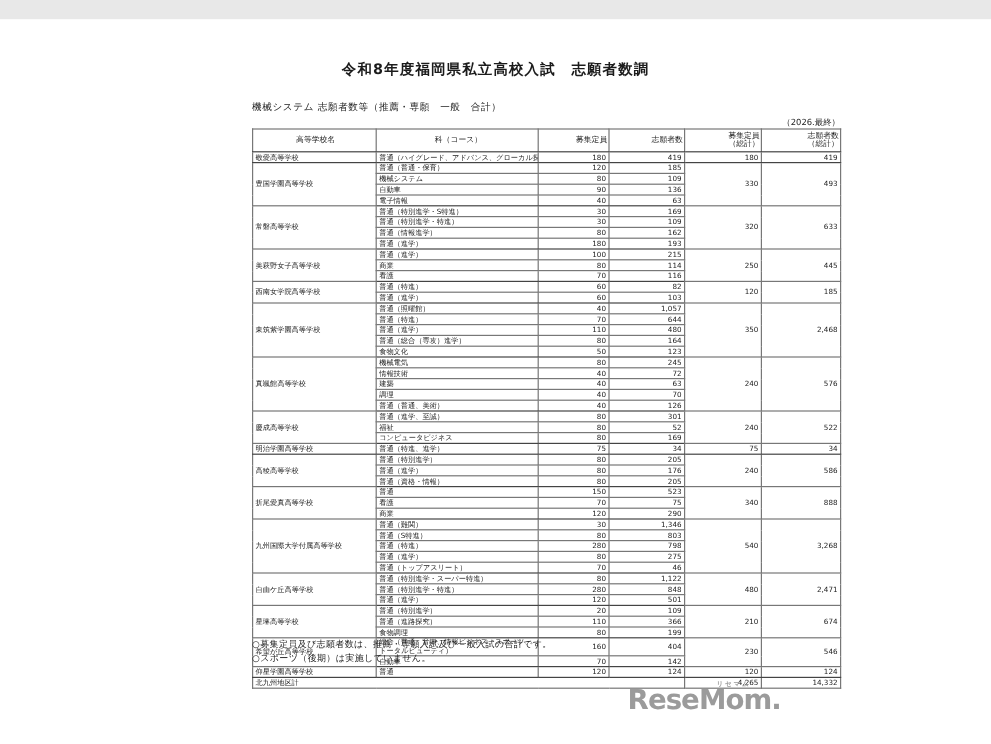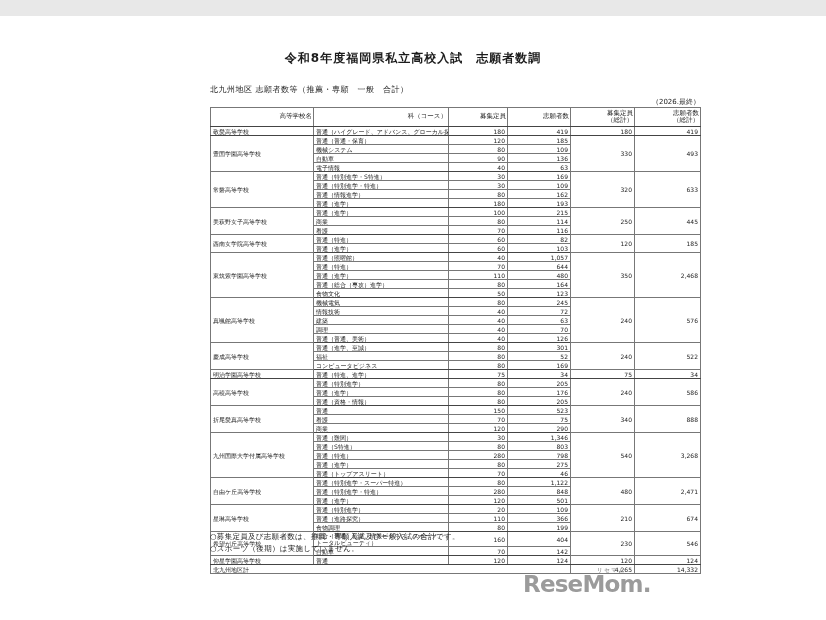--- a/index.html
+++ b/index.html
@@ -26,21 +26,21 @@
   }
   table.main th, table.main td {
     border:1px solid #777; overflow:hidden;
   }
   table.main th {
     font-weight:normal; font-size:6.5px; line-height:7.5px;
     height:18px; text-align:right; vertical-align:middle;
     white-space:pre-line; padding:0 1px;
     border-bottom:1px solid #444;
   }
-  table.main th.left { text-align:right; padding-left:3px; }
+  table.main th.left { text-align:center; padding-left:3px; }
   table.main td {
     font-size:6px; line-height:7px; height:8px;
     padding:0 2px; vertical-align:middle; white-space:nowrap;
   }
   td.school { text-align:left; padding-left:3px; }
   td.course { text-align:left; padding-left:3px; font-size:5.8px; }
   td.course.wrap { white-space:normal; }
   td.num   { text-align:right; padding-right:6px; font-size:6.3px; }
   td.total { text-align:right; padding-right:9px; font-size:6.3px; }
   tr.group-end td { border-bottom:1px solid #444; }
@@ -61,21 +61,21 @@
     font-size:23px; font-weight:bold; letter-spacing:-0.8px;
   }
 </style>
 </head>
 <body>
 
 <div class="page">
 
   <div class="doc-title">令和8年度福岡県私立高校入試　志願者数調</div>
 
-  <div class="doc-subtitle">北九州地区 志願者数等（推薦・専願　一般　合計）</div>
+  <div class="doc-subtitle">機械システム 志願者数等（推薦・専願　一般　合計）</div>
 
   <div class="final-note">（2026.最終）</div>
 
   <table class="main">
     <colgroup>
       <col style="width:103px">
       <col style="width:135px">
       <col style="width:59px">
       <col style="width:63px">
       <col style="width:64px">

